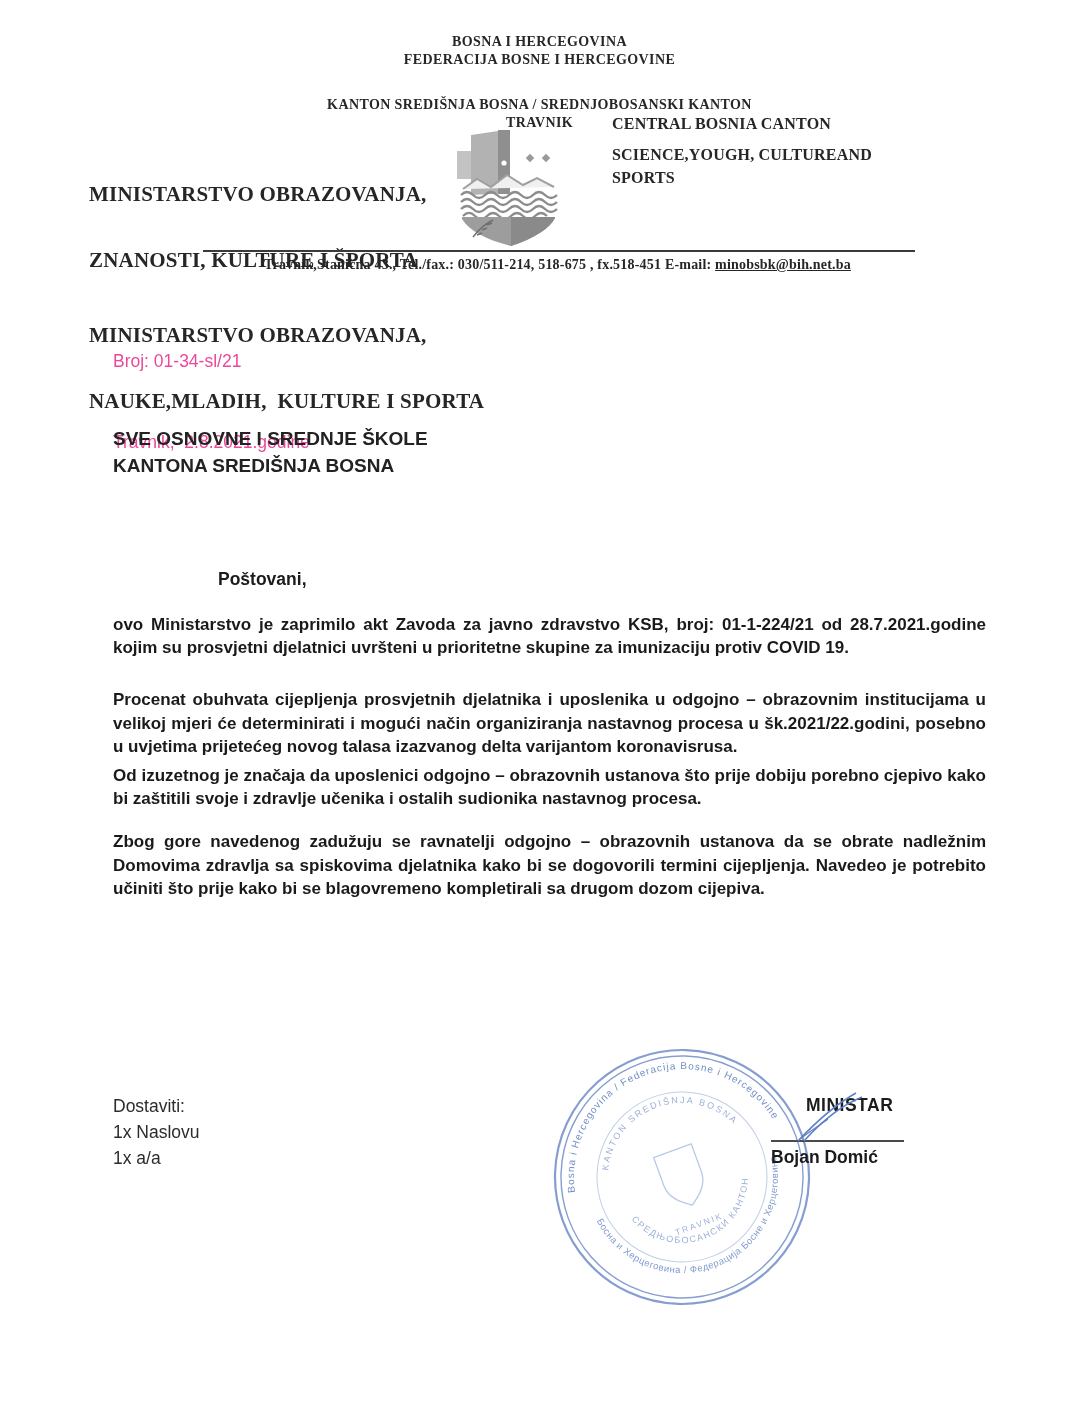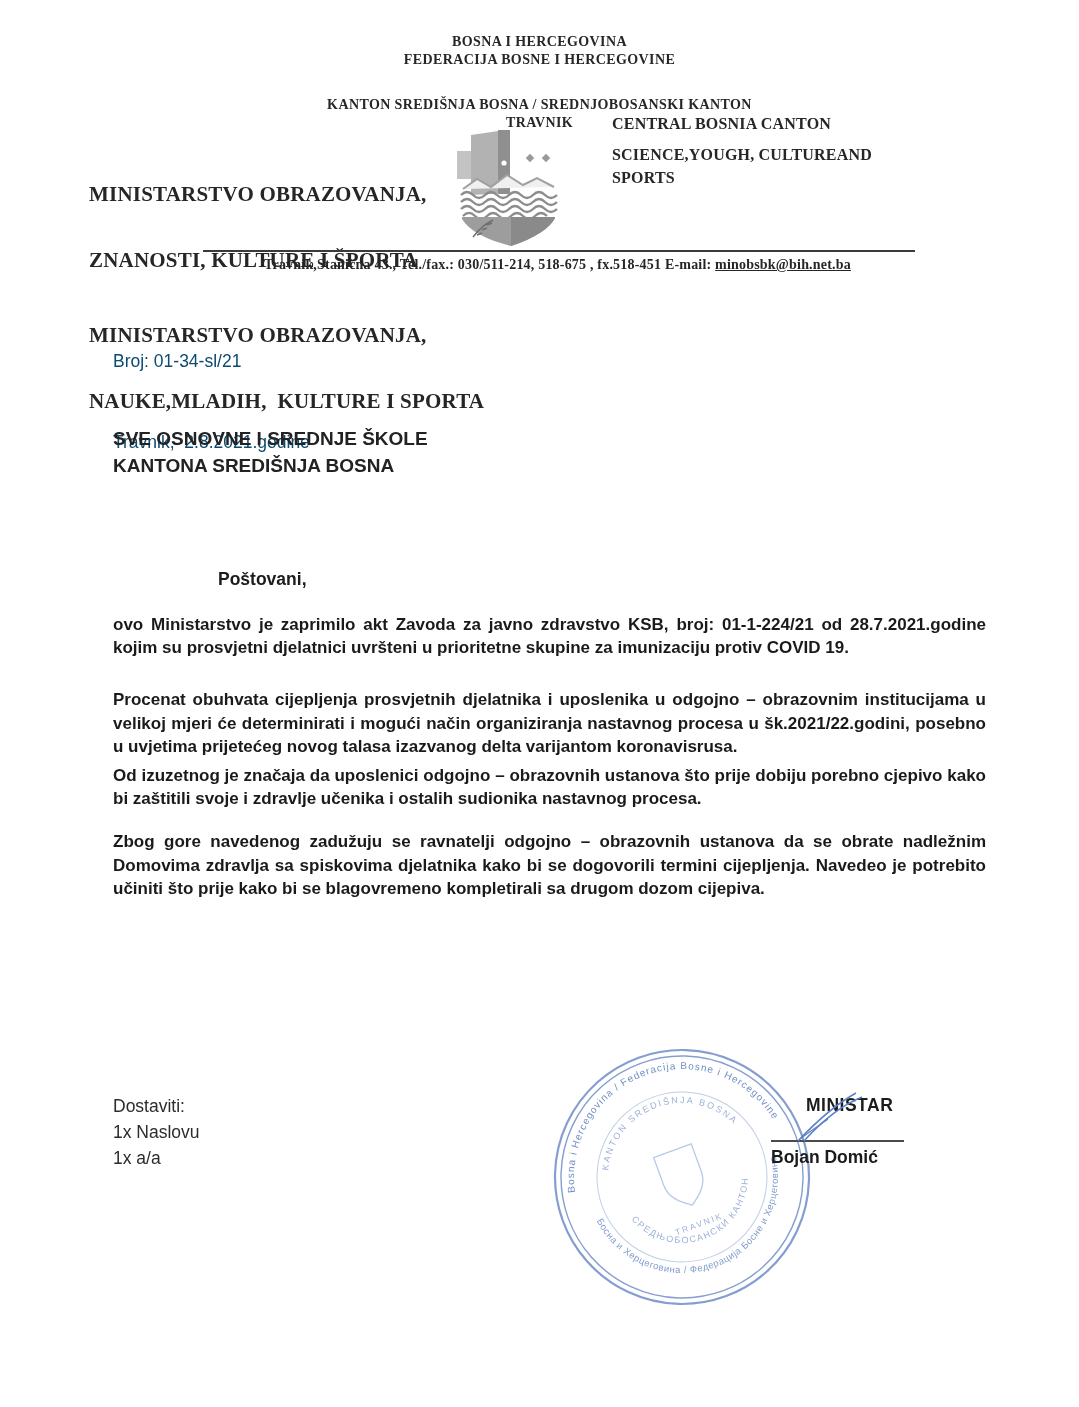--- a/index.html
+++ b/index.html
@@ -33,21 +33,21 @@
 
   .divider{position:absolute;left:203px;top:250px;width:712px;border-top:2.5px solid #3a3a3a;}
 
   .contact{
     position:absolute;left:185px;top:257px;width:745px;text-align:center;
     font-family:"Liberation Serif",serif;font-weight:bold;font-size:14px;
     letter-spacing:.2px;color:#262626;white-space:pre-wrap;
   }
   .contact .email{text-decoration:underline;}
 
-  .meta{position:absolute;left:113px;top:294px;font-size:17.5px;line-height:27px;color:#0c4a6e;white-space:pre-wrap;}
+  .meta{position:absolute;left:113px;top:294px;font-size:17.5px;line-height:27px;color:#ec4899;white-space:pre-wrap;}
 
   .recipient{position:absolute;left:113px;top:426px;font-weight:bold;font-size:19px;line-height:26.5px;color:#222;}
 
   .subject{position:absolute;left:113px;top:528px;font-weight:bold;font-size:17.5px;color:#1b1b1b;}
 
   .salutation{position:absolute;left:218px;top:569px;font-weight:bold;font-size:17.5px;color:#1b1b1b;}
 
   .body-text{
     position:absolute;left:113px;top:613px;width:873px;
     font-weight:bold;font-size:17px;line-height:23.2px;text-align:justify;color:#1a1a1a;

